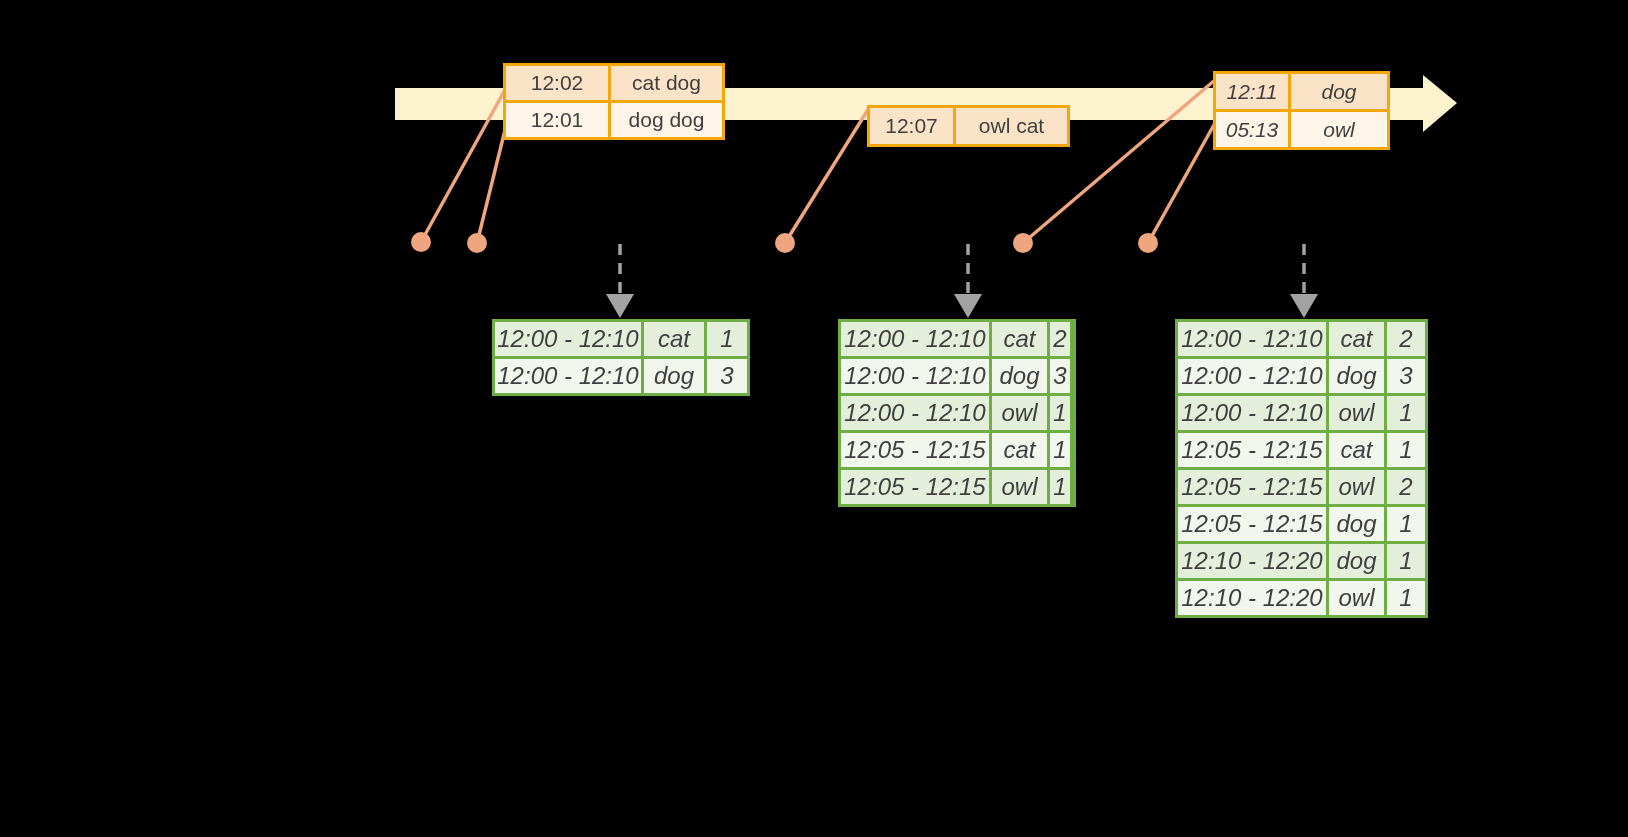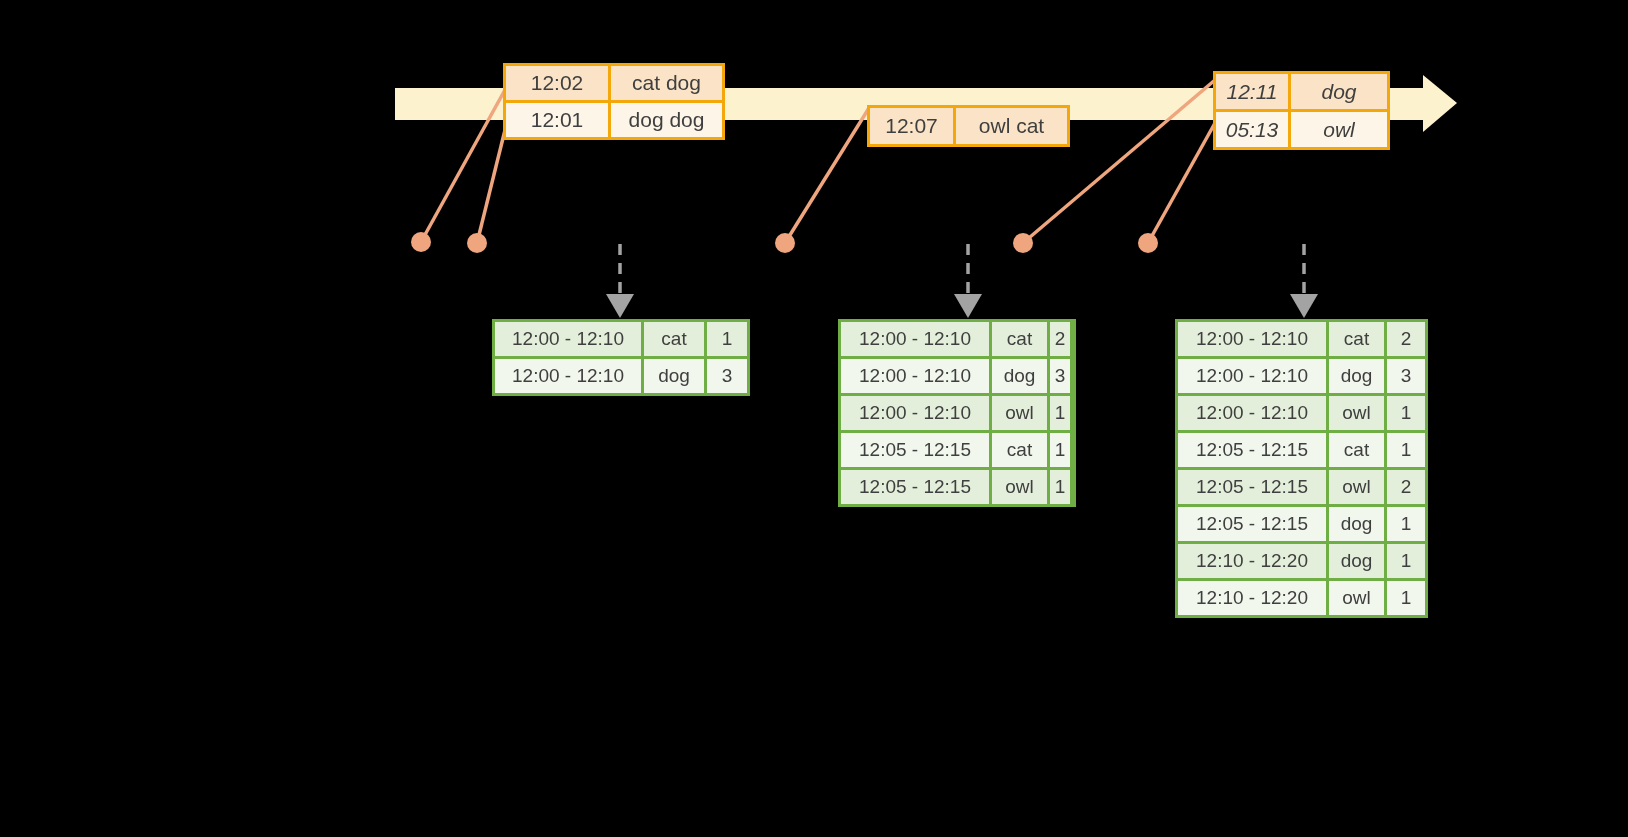--- a/index.html
+++ b/index.html
@@ -18,21 +18,21 @@
   .ev-cell{display:flex;align-items:center;justify-content:center;font-size:21px;}
   .ev-row:nth-child(odd) .ev-cell{background:#fae3c6;}
   .ev-row:nth-child(even) .ev-cell{background:#fdf6e8;}
 
   
   .rtable{
     position:absolute;z-index:2;background:#6eae44;padding:3px;
     display:grid;gap:3px;box-sizing:border-box;
   }
   .rt-row{display:grid;gap:3px;}
-  .rt-cell{display:flex;align-items:center;justify-content:center;font-size:19px;height:34px;}
+  .rt-cell{display:flex;align-items:center;justify-content:center;font-size:24px;height:34px;font-style:italic;}
   .rt-row:nth-child(odd) .rt-cell{background:#e3efda;}
   .rt-row:nth-child(even) .rt-cell{background:#f1f7ec;}
 
   .t1 .rt-row{grid-template-columns:146px 60px 40px;}
   .t2 .rt-row{grid-template-columns:148px 55px 20px;}
   .t3 .rt-row{grid-template-columns:148px 55px 38px;}
   .b1 .ev-row{grid-template-columns:102px 111px;height:34px;}
   .b2 .ev-row{grid-template-columns:83px 111px;height:36px;}
   .b3 .ev-row{grid-template-columns:72px 96px;height:35px;}
 </style>

